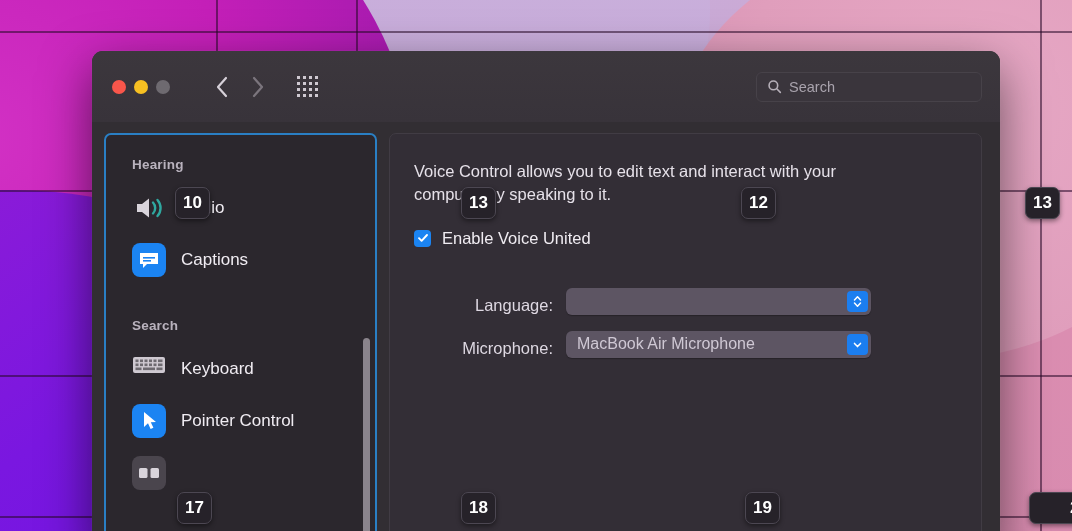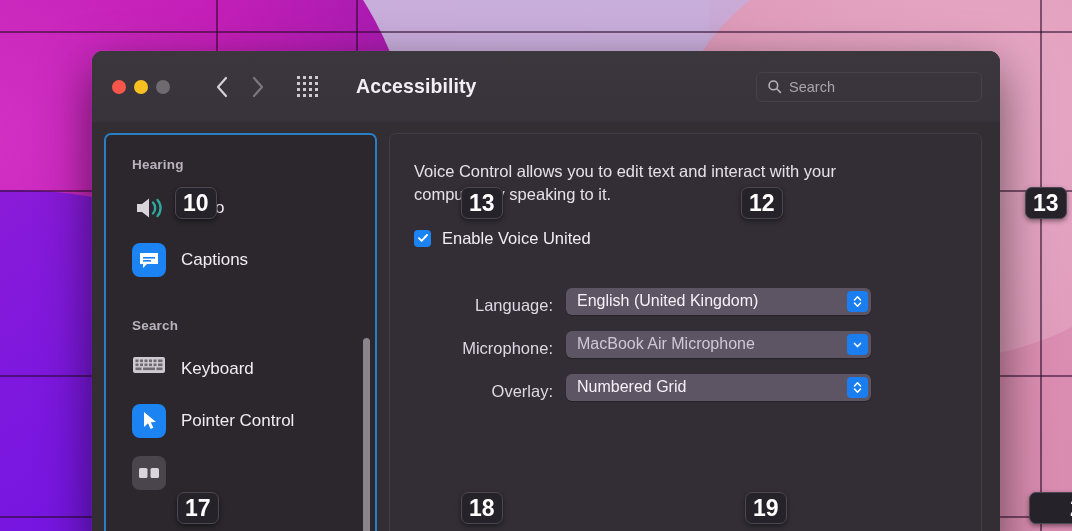--- a/index.html
+++ b/index.html
@@ -182,21 +182,21 @@
     background:#1b7ef0;
     display:flex; flex-direction:column; align-items:center; justify-content:center; gap:2px;
   }
 
   
   .badge {
     position:absolute;
     background:#262229;
     border:1px solid #4c4752;
     border-radius:7px;
-    color:#ffffff; font-weight:700; font-size:23px;
+    color:#ffffff; font-weight:700; font-size:17px;
     display:flex; align-items:center; justify-content:center;
     padding:2px 7px; min-width:34px; height:32px;
     box-shadow:0 2px 5px rgba(0,0,0,.45);
     z-index:60;
   }
 </style>
 </head>
 <body>
 
 <div id="desktop">
@@ -252,21 +252,20 @@
             <i></i>
             <i></i>
             <i></i>
             <i></i>
             <i></i>
             <i></i>
         </span>
       </span>
     </div>
 
-    <div class="win-title">Accessibility</div>
 
     <div class="search-box">
       <svg width="15" height="15" viewBox="0 0 16 16">
         <circle cx="6.8" cy="6.8" r="4.6" stroke="#b5afb8" stroke-width="1.7" fill="none"></circle>
         <path d="M10.4 10.4 L14.2 14.2" stroke="#b5afb8" stroke-width="1.7" stroke-linecap="round"></path>
       </svg>
       <span class="search-ph">Search</span>
     </div>
   </div>
 
@@ -359,21 +358,20 @@
           </svg>
         </span>
         <span class="chk-label">Enable Voice United</span>
       </div>
 
       <div class="form">
 
         <div class="frow">
           <span class="flabel">Language:</span>
           <span class="popup">
-            <span class="popup-val">English (United Kingdom)</span>
             <span class="stepper">
               <svg width="9" height="13" viewBox="0 0 9 13">
                 <path d="M1.5 5 L4.5 1.8 L7.5 5" stroke="#ffffff" stroke-width="1.5" fill="none" stroke-linecap="round" stroke-linejoin="round"></path>
                 <path d="M1.5 8 L4.5 11.2 L7.5 8" stroke="#ffffff" stroke-width="1.5" fill="none" stroke-linecap="round" stroke-linejoin="round"></path>
               </svg>
             </span>
           </span>
         </div>
 
         <div class="frow">
@@ -381,32 +379,20 @@
           <span class="popup disabled">
             <span class="popup-val">MacBook Air Microphone</span>
             <span class="stepper">
               <svg width="9" height="13" viewBox="0 0 9 13">
                 <path d="M1.5 5.4 L4.5 8.6 L7.5 5.4" stroke="#ffffff" stroke-width="1.5" fill="none" stroke-linecap="round" stroke-linejoin="round"></path>
               </svg>
             </span>
           </span>
         </div>
 
-        <div class="frow">
-          <span class="flabel">Overlay:</span>
-          <span class="popup">
-            <span class="popup-val">Numbered Grid</span>
-            <span class="stepper">
-              <svg width="9" height="13" viewBox="0 0 9 13">
-                <path d="M1.5 5 L4.5 1.8 L7.5 5" stroke="#ffffff" stroke-width="1.5" fill="none" stroke-linecap="round" stroke-linejoin="round"></path>
-                <path d="M1.5 8 L4.5 11.2 L7.5 8" stroke="#ffffff" stroke-width="1.5" fill="none" stroke-linecap="round" stroke-linejoin="round"></path>
-              </svg>
-            </span>
-          </span>
-        </div>
       </div>
 
     </div>
   </div>
 </div>
 
 <div id="badge-layer">
     <div class="badge" style="left: 175px; top: 187px;">10</div>
     <div class="badge" style="left: 461px; top: 187px;">13</div>
     <div class="badge" style="left: 741px; top: 187px;">12</div>

